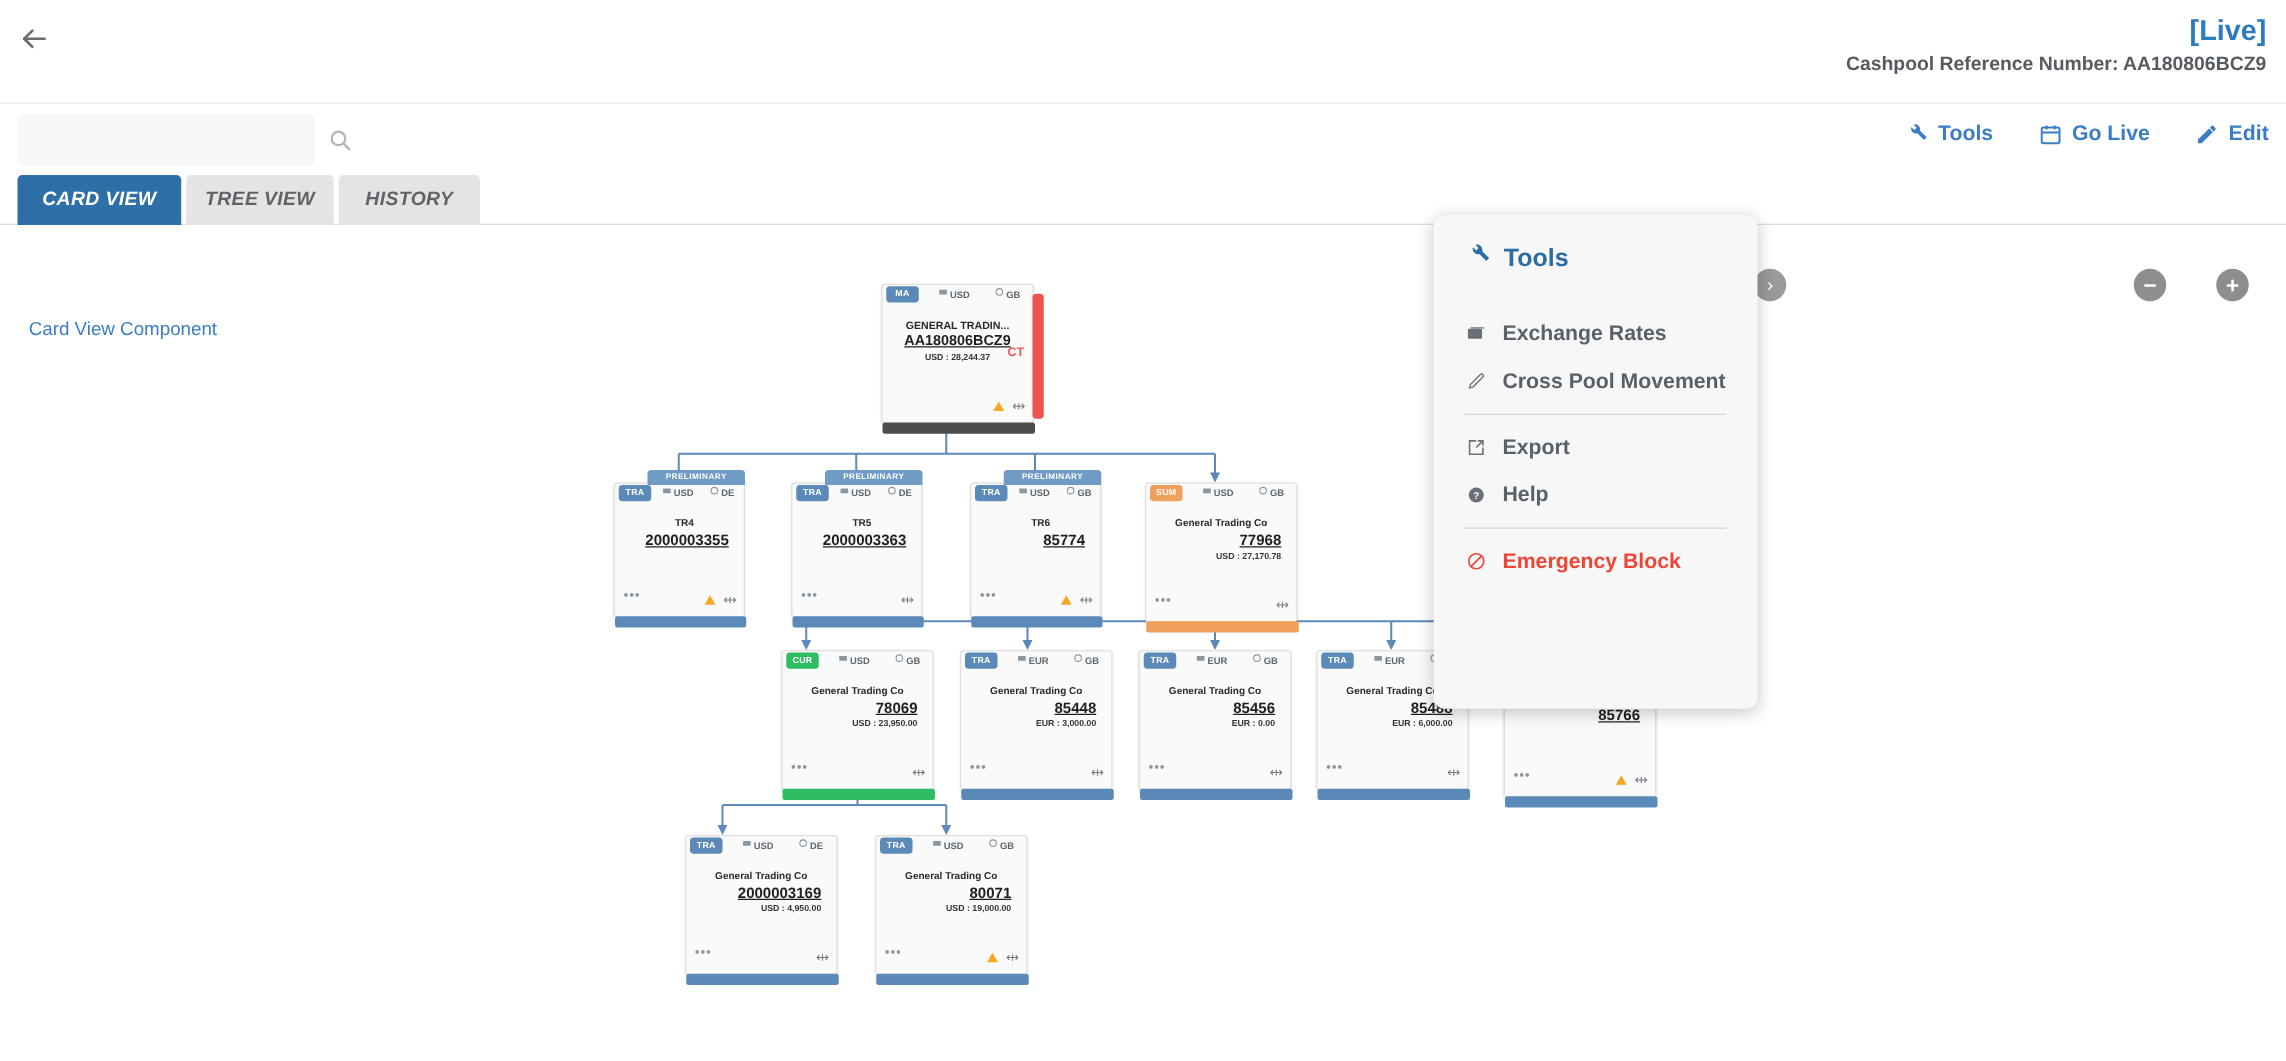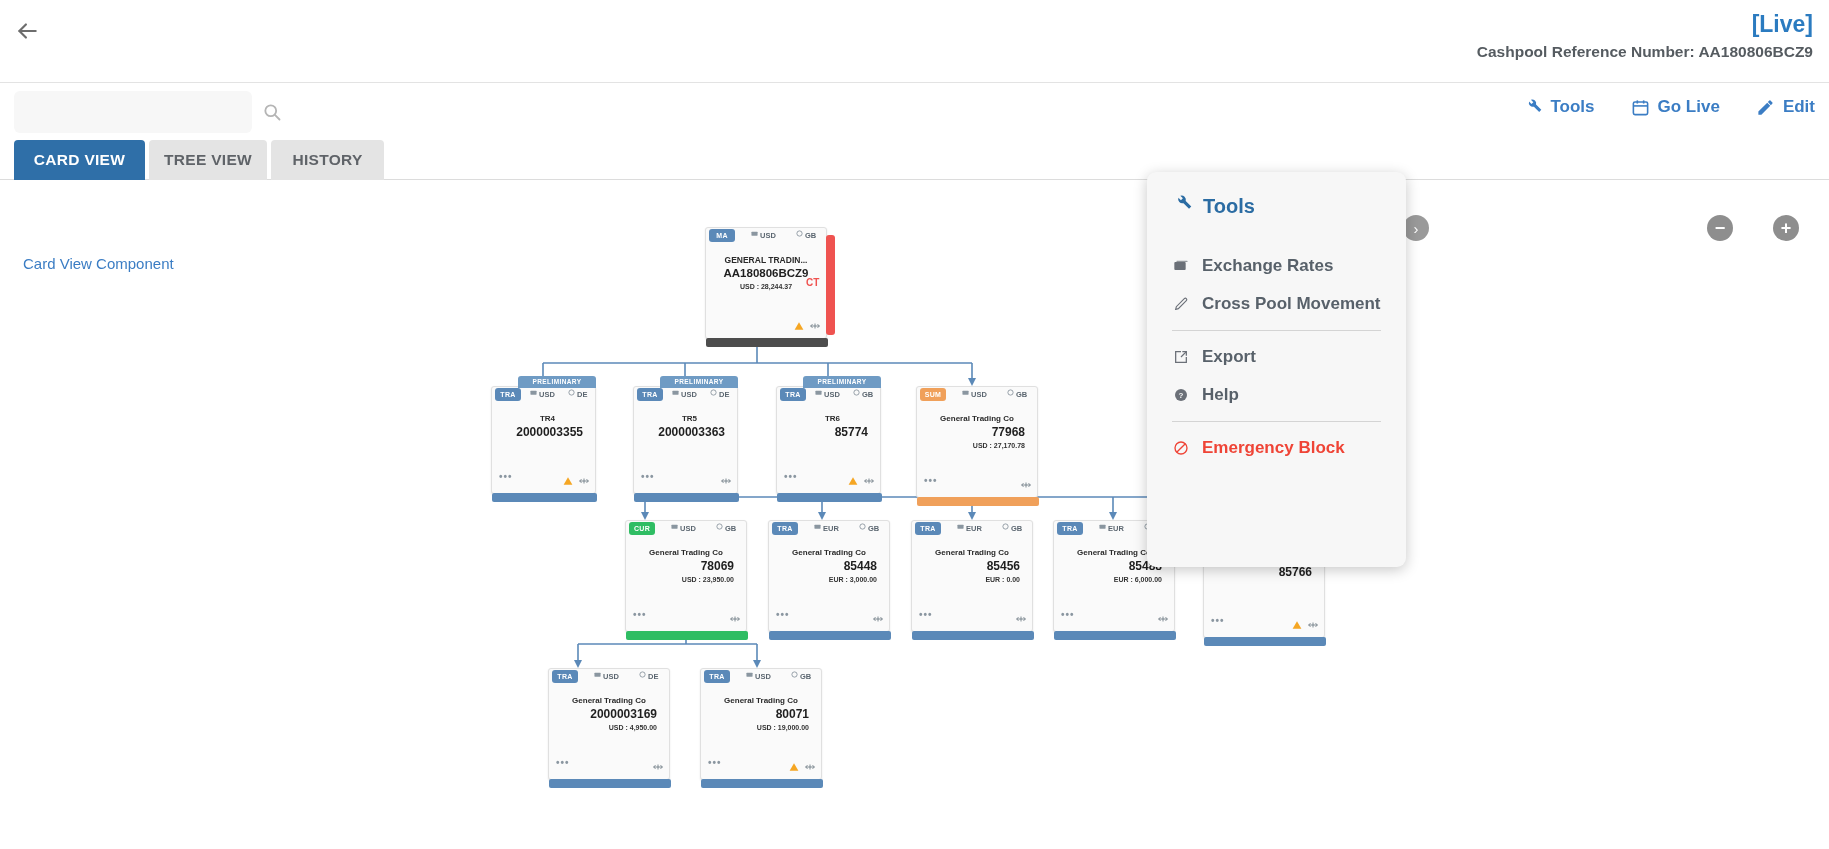--- a/index.html
+++ b/index.html
@@ -66,21 +66,21 @@
   }
   .tb-action {
     display: flex; align-items: center; gap: 8px;
     color: #3b7dc4; font-size: 17px; font-weight: bold; cursor: pointer;
   }
   .tb-action svg { display: block; }
 
   
   .tabs {
     position: relative; height: 40px;
-    border-bottom: 1px solid #dcdcdc; background: #fff;
+    border-bottom: 1px solid #dcdcdc; background: #fff; font-style: italic;
   }
   .tab {
     position: absolute; top: 0; height: 40px;
     display: flex; align-items: center; justify-content: center;
     font-size: 15.5px; font-weight: bold; letter-spacing: .3px;
     cursor: pointer; border-radius: 4px 4px 0 0;
   }
   .tab.inactive { background: #e4e4e4; color: #5f6368; }
   .tab.active { background: #2f6fa8; color: #ffffff; }
   .tab-1 { left: 14px;  width: 131px; }
@@ -151,21 +151,21 @@
   .card.big .meta-ctry { left: 90px; }
   .mini-ico {
     display: inline-block; width: 6px; height: 6px;
     margin-right: 3px; vertical-align: 1px;
     color: #8a96a0;
   }
 
   .card-body { position: absolute; left: 0; right: 0; top: 26px; text-align: center; padding: 0 6px; }
   .c-name { font-size: 8px; font-weight: bold; color: #2a2a2a; line-height: 12px; white-space: nowrap; overflow: hidden; }
   .c-name.left { text-align: center; padding-left: 8px; }
-  .c-acct { font-size: 12px; font-weight: bold; color: #1f1f1f; line-height: 15px; text-align: right; padding-right: 6px; }
+  .c-acct { font-size: 12px; font-weight: bold; color: #1f1f1f; line-height: 15px; text-align: right; padding-right: 6px; text-decoration: underline; }
   .c-amt { font-size: 7px; font-weight: bold; color: #333; line-height: 11px; text-align: right; padding-right: 6px; }
   .card.root .c-name { font-size: 8.5px; }
   .card.root .c-acct { font-size: 11.5px; text-align: center; padding-right: 0; }
   .card.root .c-amt { text-align: center; padding-right: 0; }
 
   .card-footer-icons {
     position: absolute; left: 0; right: 0; bottom: 11px; height: 12px;
   }
   .dots { position: absolute; left: 7px; bottom: 0; color: #8a96a0; font-size: 10px; font-weight: bold; letter-spacing: 1px; line-height: 10px; }
   .warn { position: absolute; right: 22px; bottom: 0; width: 10px; height: 10px; }

